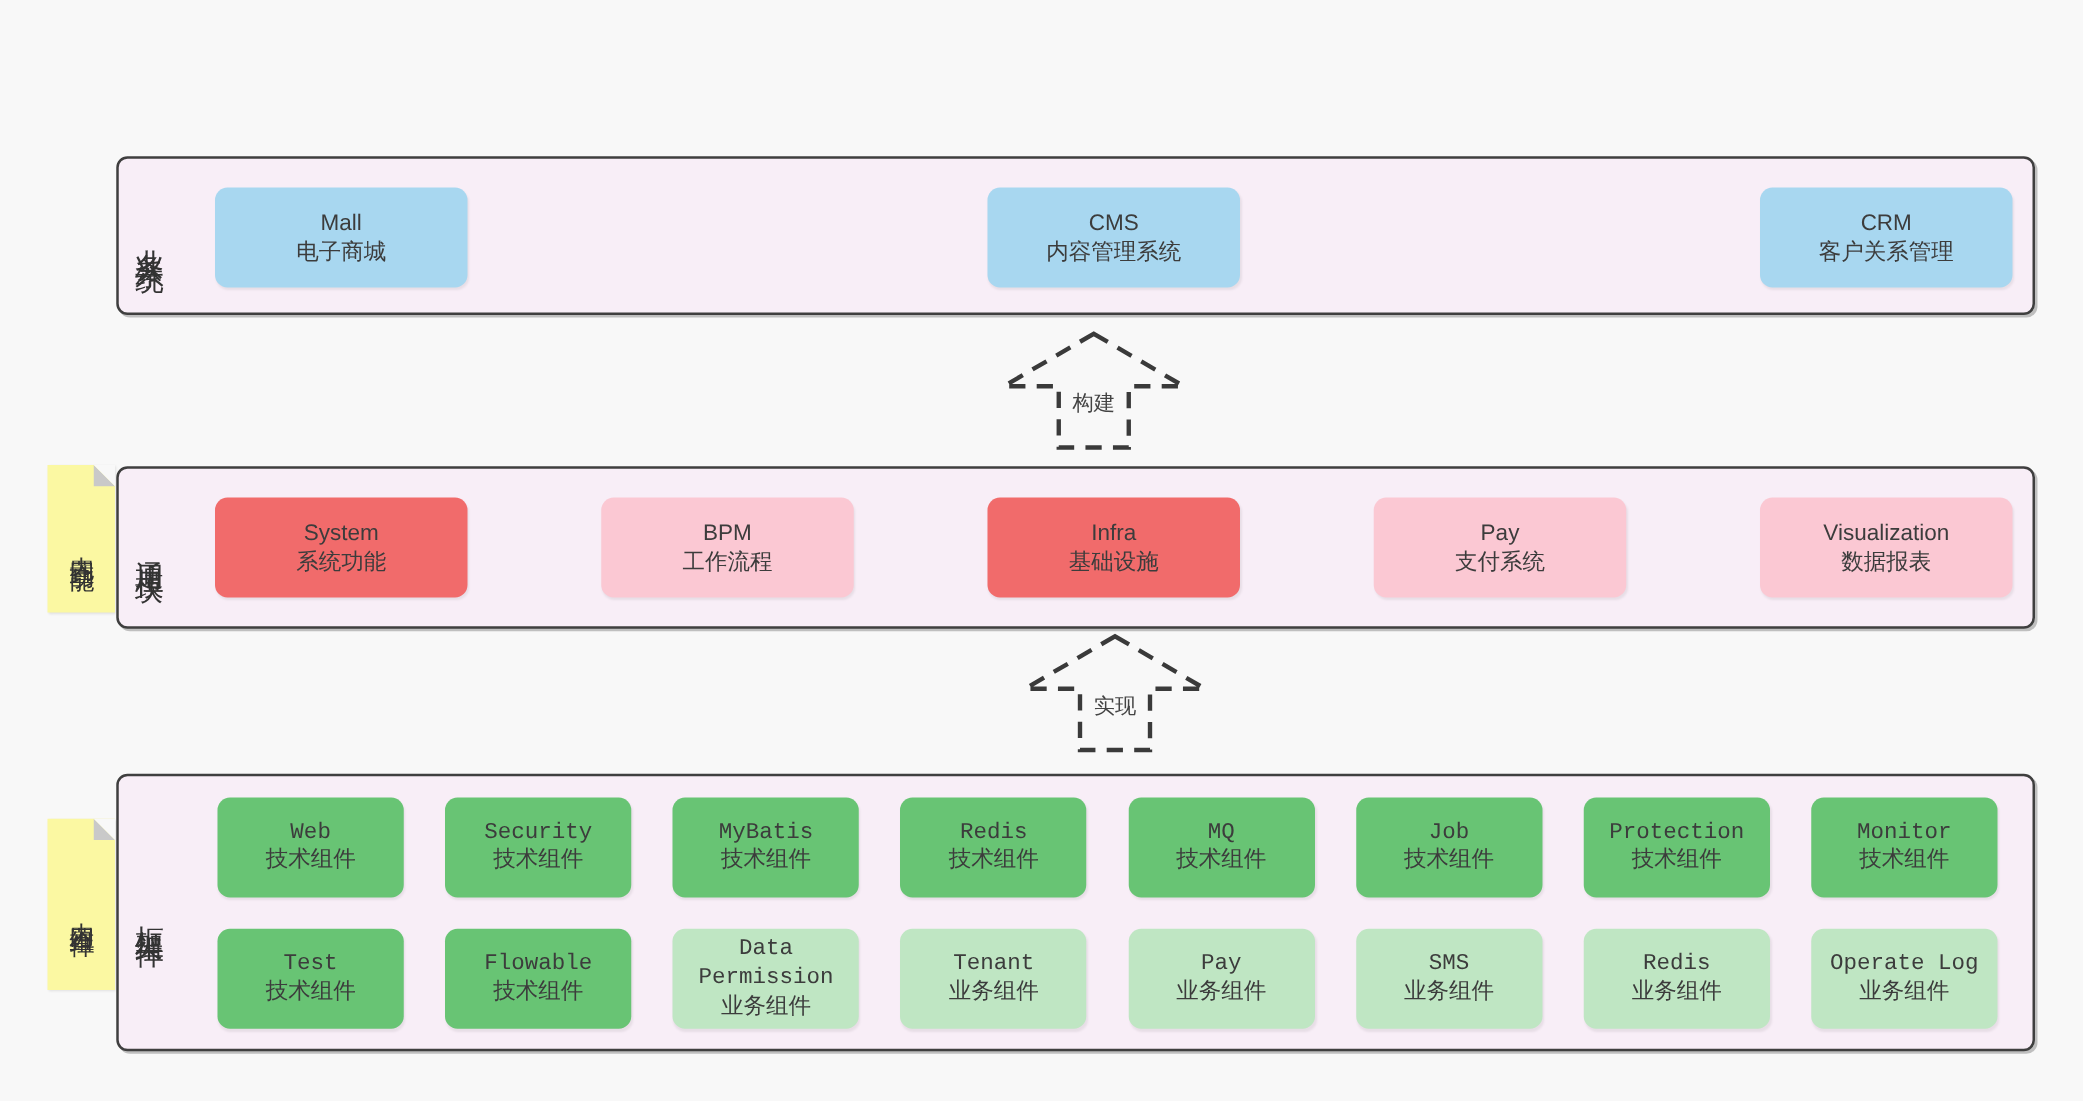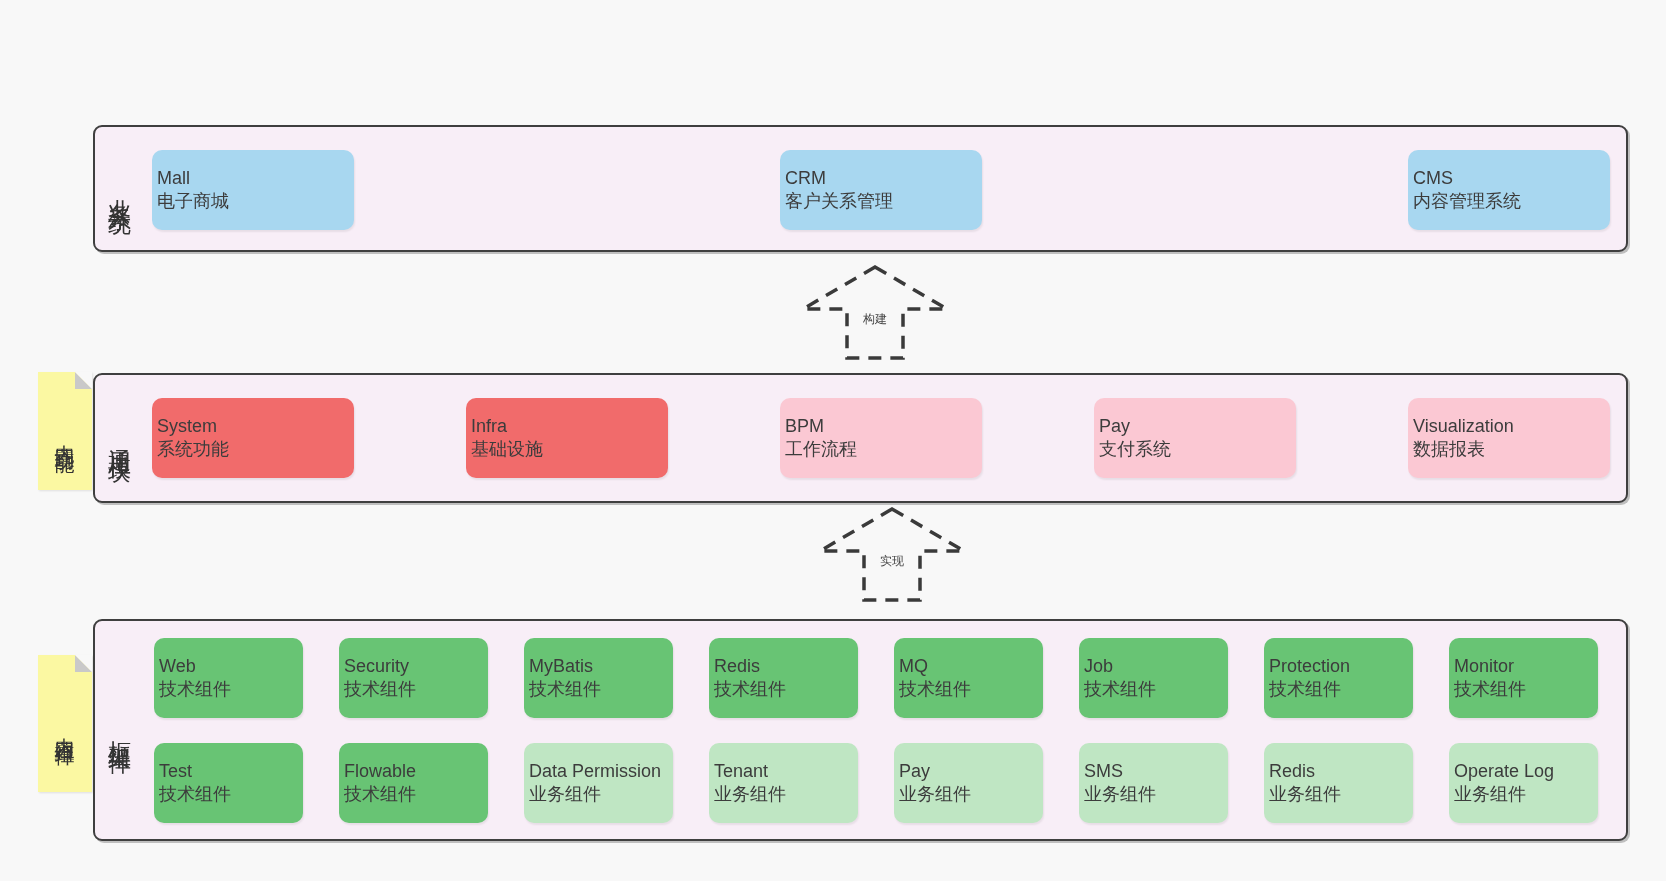--- a/index.html
+++ b/index.html
@@ -58,35 +58,37 @@
     left: 59px;
     top: 17px;
     width: 1444px;
     display: flex;
     flex-direction: column;
     gap: 25px;
   }
   .framework-grid .boxes-row {
     position: static;
     width: 100%;
+    font-family: Liberation Mono, monospace;
   }
   
   .box {
     box-sizing: border-box;
     border-radius: 10px;
     display: flex;
     flex-direction: column;
     justify-content: center;
-    align-items: flex-start;
+    align-items: center;
     text-align: center;
     font-size: 18px;
     line-height: 1.3;
     padding: 4px 5px;
     box-shadow: 1px 2px 2px rgba(0,0,0,0.07);
     color: #3c3c3c;
+    margin-left: 20px;
   }
   .box.w6 { width: 202px; height: 80px; }
   #panel-modules .box.w6 { height: 80px; }
   .box.w8 { width: 149px; height: 80px; }
   .c-blue   { background: #a8d7f0; }
   .c-red    { background: #f16b6b; }
   .c-pink   { background: #fbc8d3; }
   .c-green  { background: #68c474; }
   .c-glight { background: #bfe6c3; }
 
@@ -133,21 +135,21 @@
   }
   #arrow-build     { left: 800px; top: 264px; }
   #arrow-implement { left: 817px; top: 506px; }
   .arrow svg { display: block; width: 150px; height: 98px; }
   .arrow .arrow-label {
     position: absolute;
     left: 50%; top: 46px;
     transform: translateX(-50%);
     background: #f8f8f8;
     padding: 1px 4px;
-    font-size: 12px;
+    font-size: 17px;
     color: #444;
     white-space: nowrap;
   }
 </style>
 </head>
 <body>
 
 <div class="stage">
 
   <div class="note" id="note-modules">
@@ -162,51 +164,51 @@
   </div>
 
   <div class="panel" id="panel-business">
     <div class="side-label">业务系统</div>
     <div class="boxes-row">
       <div class="box w6 c-blue">
         <span>Mall</span>
         <span>电子商城</span>
       </div>
       <div class="box w6 c-blue">
+        <span>CMS</span>
+        <span>内容管理系统</span>
+      </div>
+      <div class="box w6 c-blue">
         <span>CRM</span>
         <span>客户关系管理</span>
-      </div>
-      <div class="box w6 c-blue">
-        <span>CMS</span>
-        <span>内容管理系统</span>
       </div>
     </div>
   </div>
 
   <div class="arrow" id="arrow-build">
     <svg viewBox="0 0 150 98">
       <polygon points="75,3 147,45 103,45 103,94 47,94 47,45 3,45" fill="none" stroke="#3a3a3a" stroke-width="3.5" stroke-dasharray="13 9" stroke-linejoin="miter"></polygon>
     </svg>
     <span class="arrow-label">构建</span>
   </div>
 
   <div class="panel" id="panel-modules">
     <div class="side-label">通用模块</div>
     <div class="boxes-row">
       <div class="box w6 c-red">
         <span>System</span>
         <span>系统功能</span>
       </div>
+      <div class="box w6 c-pink">
+        <span>BPM</span>
+        <span>工作流程</span>
+      </div>
       <div class="box w6 c-red">
         <span>Infra</span>
         <span>基础设施</span>
-      </div>
-      <div class="box w6 c-pink">
-        <span>BPM</span>
-        <span>工作流程</span>
       </div>
       <div class="box w6 c-pink">
         <span>Pay</span>
         <span>支付系统</span>
       </div>
       <div class="box w6 c-pink">
         <span>Visualization</span>
         <span>数据报表</span>
       </div>
     </div>

